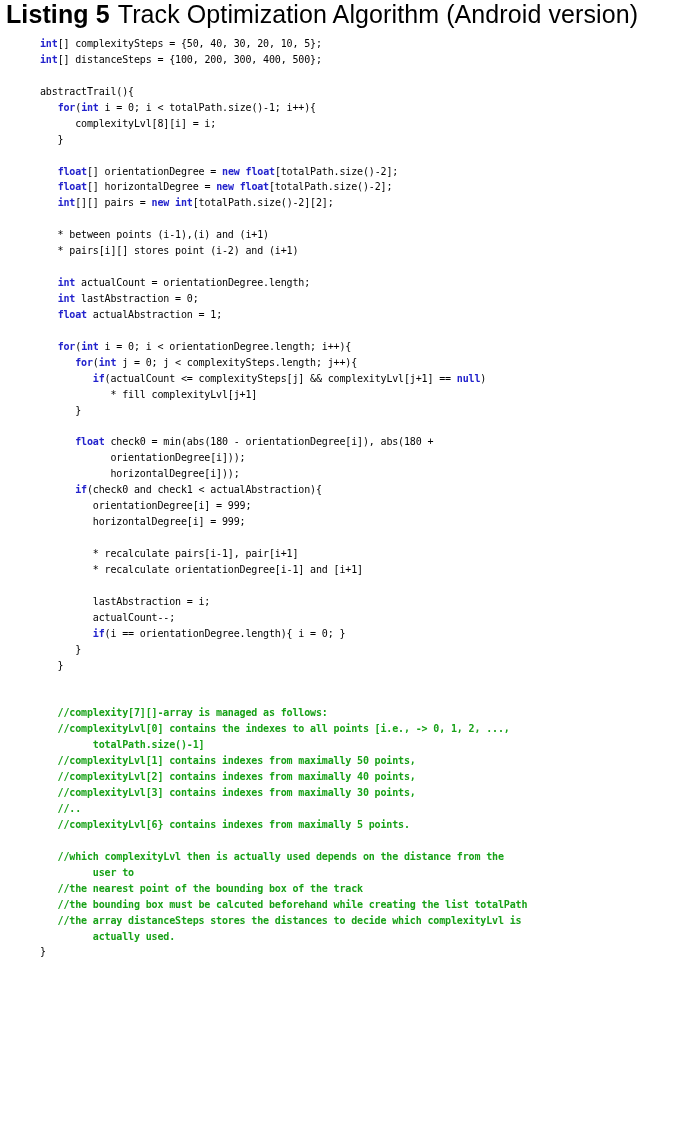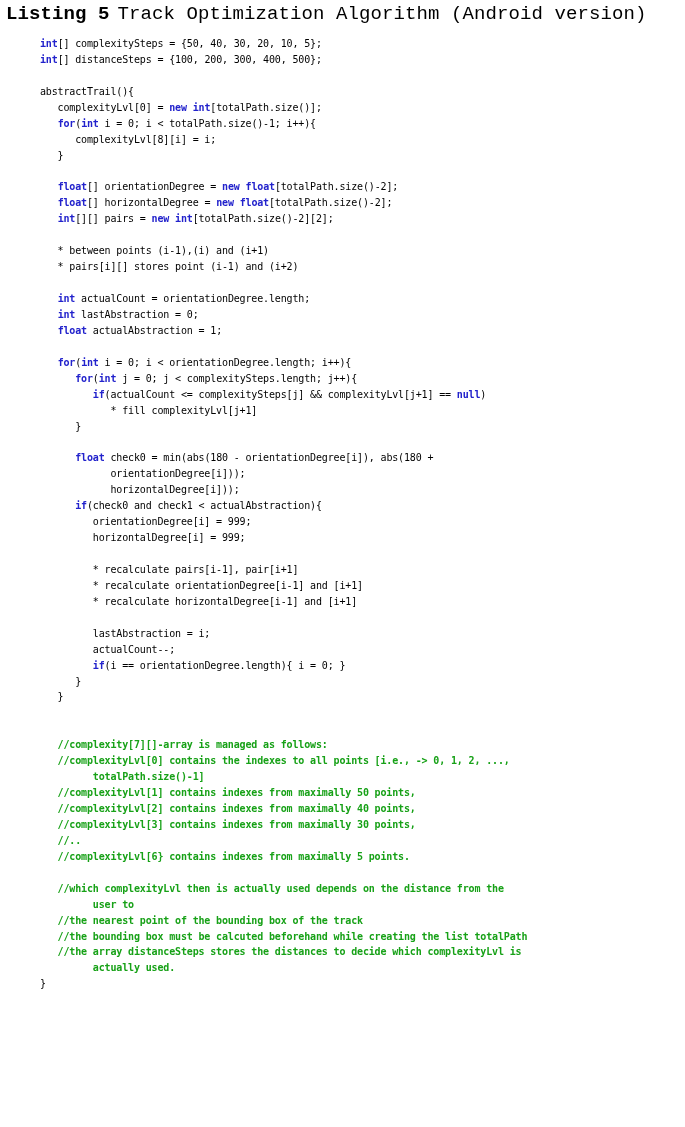--- a/index.html
+++ b/index.html
@@ -21,22 +21,22 @@
     height: 1127px;
     box-sizing: border-box;
   }
 
   
   .listing-caption {
     position: absolute;
     left: 6px;
     top: 1px;
     width: 679px;
-    font-family: Liberation Mono, monospace;
-    font-size: 19px;
+    font-family: Liberation Sans, sans-serif;
+    font-size: 25px;
     line-height: 26px;
     color: #000000;
     white-space: nowrap;
     letter-spacing: 0.1px;
   }
   .listing-caption .caption-label {
     font-weight: bold;
   }
   .listing-caption .caption-title {
     font-weight: normal;
@@ -77,52 +77,50 @@
 
   <div class="listing-caption">
     <span class="caption-label">Listing 5</span><span class="caption-gap"></span><span class="caption-title">Track Optimization Algorithm (Android version)</span>
   </div>
 
   <div class="code-block" id="code-block">
       <div class="code-line"><span class="tok-kw">int</span><span class="tok-txt">[] complexitySteps = {50, 40, 30, 20, 10, 5};</span></div>
       <div class="code-line"><span class="tok-kw">int</span><span class="tok-txt">[] distanceSteps = {100, 200, 300, 400, 500};</span></div>
       <div class="code-line blank">&nbsp;</div>
       <div class="code-line"><span class="tok-txt">abstractTrail(){</span></div>
-      <div class="code-line"><span class="tok-txt">   complexityLvl[0] = </span><span class="tok-kw">new</span><span class="tok-txt"> </span><span class="tok-kw">int</span><span class="tok-txt">[totalPath.size()];</span></div>
       <div class="code-line"><span class="tok-txt">   </span><span class="tok-kw">for</span><span class="tok-txt">(</span><span class="tok-kw">int</span><span class="tok-txt"> i = 0; i &lt; totalPath.size()-1; i++){</span></div>
       <div class="code-line"><span class="tok-txt">      complexityLvl[8][i] = i;</span></div>
       <div class="code-line"><span class="tok-txt">   }</span></div>
       <div class="code-line blank">&nbsp;</div>
       <div class="code-line"><span class="tok-txt">   </span><span class="tok-kw">float</span><span class="tok-txt">[] orientationDegree = </span><span class="tok-kw">new</span><span class="tok-txt"> </span><span class="tok-kw">float</span><span class="tok-txt">[totalPath.size()-2];</span></div>
       <div class="code-line"><span class="tok-txt">   </span><span class="tok-kw">float</span><span class="tok-txt">[] horizontalDegree = </span><span class="tok-kw">new</span><span class="tok-txt"> </span><span class="tok-kw">float</span><span class="tok-txt">[totalPath.size()-2];</span></div>
       <div class="code-line"><span class="tok-txt">   </span><span class="tok-kw">int</span><span class="tok-txt">[][] pairs = </span><span class="tok-kw">new</span><span class="tok-txt"> </span><span class="tok-kw">int</span><span class="tok-txt">[totalPath.size()-2][2];</span></div>
       <div class="code-line blank">&nbsp;</div>
       <div class="code-line"><span class="tok-txt">   * between points (i-1),(i) and (i+1)</span></div>
-      <div class="code-line"><span class="tok-txt">   * pairs[i][] stores point (i-1) and (i+2)</span></div>
+      <div class="code-line"><span class="tok-txt">   * pairs[i][] stores point (i-2) and (i+1)</span></div>
       <div class="code-line blank">&nbsp;</div>
       <div class="code-line"><span class="tok-txt">   </span><span class="tok-kw">int</span><span class="tok-txt"> actualCount = orientationDegree.length;</span></div>
       <div class="code-line"><span class="tok-txt">   </span><span class="tok-kw">int</span><span class="tok-txt"> lastAbstraction = 0;</span></div>
       <div class="code-line"><span class="tok-txt">   </span><span class="tok-kw">float</span><span class="tok-txt"> actualAbstraction = 1;</span></div>
       <div class="code-line blank">&nbsp;</div>
       <div class="code-line"><span class="tok-txt">   </span><span class="tok-kw">for</span><span class="tok-txt">(</span><span class="tok-kw">int</span><span class="tok-txt"> i = 0; i &lt; orientationDegree.length; i++){</span></div>
       <div class="code-line"><span class="tok-txt">      </span><span class="tok-kw">for</span><span class="tok-txt">(</span><span class="tok-kw">int</span><span class="tok-txt"> j = 0; j &lt; complexitySteps.length; j++){</span></div>
       <div class="code-line"><span class="tok-txt">         </span><span class="tok-kw">if</span><span class="tok-txt">(actualCount &lt;= complexitySteps[j] &amp;&amp; complexityLvl[j+1] == </span><span class="tok-kw">null</span><span class="tok-txt">)</span></div>
       <div class="code-line"><span class="tok-txt">            * fill complexityLvl[j+1]</span></div>
       <div class="code-line"><span class="tok-txt">      }</span></div>
       <div class="code-line blank">&nbsp;</div>
       <div class="code-line"><span class="tok-txt">      </span><span class="tok-kw">float</span><span class="tok-txt"> check0 = min(abs(180 - orientationDegree[i]), abs(180 +</span></div>
       <div class="code-line"><span class="tok-txt">            orientationDegree[i]));</span></div>
       <div class="code-line"><span class="tok-txt">            horizontalDegree[i]));</span></div>
       <div class="code-line"><span class="tok-txt">      </span><span class="tok-kw">if</span><span class="tok-txt">(check0 and check1 &lt; actualAbstraction){</span></div>
       <div class="code-line"><span class="tok-txt">         orientationDegree[i] = 999;</span></div>
       <div class="code-line"><span class="tok-txt">         horizontalDegree[i] = 999;</span></div>
       <div class="code-line blank">&nbsp;</div>
       <div class="code-line"><span class="tok-txt">         * recalculate pairs[i-1], pair[i+1]</span></div>
       <div class="code-line"><span class="tok-txt">         * recalculate orientationDegree[i-1] and [i+1]</span></div>
-      <div class="code-line"><span class="tok-txt">         * recalculate horizontalDegree[i-1] and [i+1]</span></div>
       <div class="code-line blank">&nbsp;</div>
       <div class="code-line"><span class="tok-txt">         lastAbstraction = i;</span></div>
       <div class="code-line"><span class="tok-txt">         actualCount--;</span></div>
       <div class="code-line"><span class="tok-txt">         </span><span class="tok-kw">if</span><span class="tok-txt">(i == orientationDegree.length){ i = 0; }</span></div>
       <div class="code-line"><span class="tok-txt">      }</span></div>
       <div class="code-line"><span class="tok-txt">   }</span></div>
       <div class="code-line blank">&nbsp;</div>
       <div class="code-line blank">&nbsp;</div>
       <div class="code-line"><span class="tok-cm">   //complexity[7][]-array is managed as follows:</span></div>
       <div class="code-line"><span class="tok-cm">   //complexityLvl[0] contains the indexes to all points [i.e., -&gt; 0, 1, 2, ...,</span></div>

